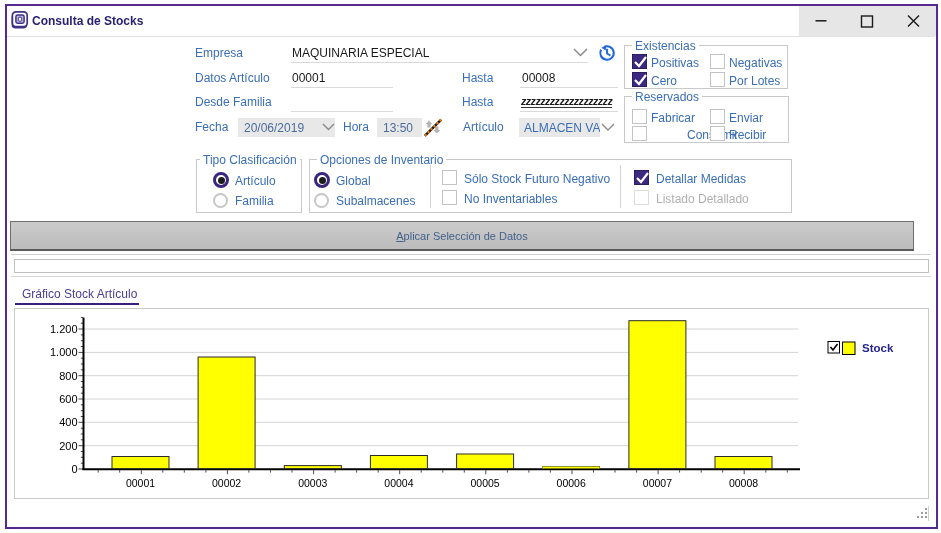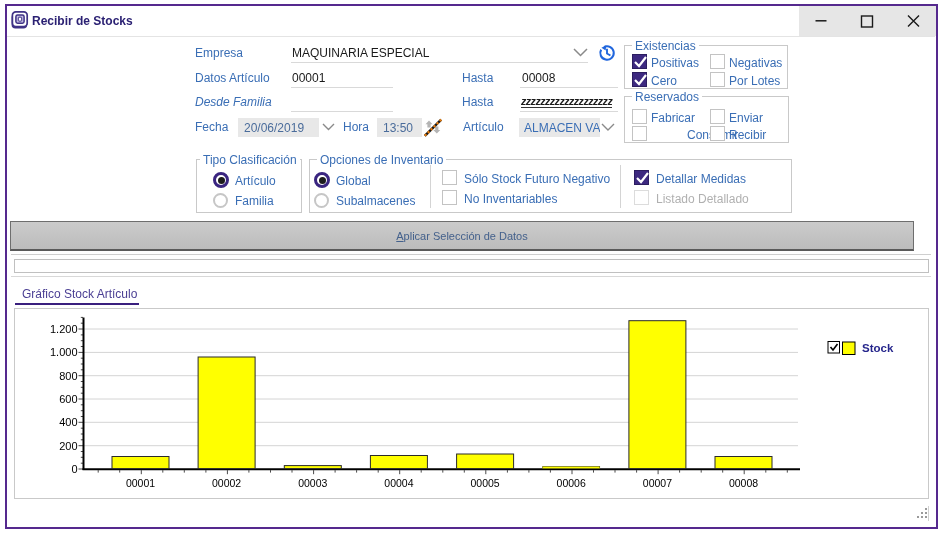--- a/index.html
+++ b/index.html
@@ -25,21 +25,21 @@
 <div class="abs win"></div>
 
 <div class="abs" style="left:799px;top:6px;width:137px;height:30px;background:#e6e6e6;"></div>
 <div class="abs" style="left:7px;top:36px;width:928px;height:1px;background:#e4e4e4;"></div>
 <svg class="abs" style="left:11px;top:11px;" width="18" height="18" viewBox="0 0 18 18">
   <rect x="0.6" y="2.8" width="15.6" height="14.8" rx="3.8" fill="#3f3286"></rect>
   <rect x="1.4" y="0.9" width="14.8" height="14.6" rx="3.4" fill="#fff" stroke="#3f3286" stroke-width="1.7"></rect>
   <rect x="4.9" y="4.1" width="8.2" height="8.2" rx="1.7" fill="#c3bde2" stroke="#3f3286" stroke-width="1.5"></rect>
   <rect x="7.3" y="6.2" width="3.4" height="3.9" rx="0.7" fill="#fff" stroke="#3f3286" stroke-width="1"></rect>
 </svg>
-<div class="abs" style="left:32px;top:14px;font-size:12px;font-weight:bold;color:#2b2173;">Recibir de Stocks</div>
+<div class="abs" style="left:32px;top:14px;font-size:12px;font-weight:bold;color:#2b2173;">Consulta de Stocks</div>
 
 <svg class="abs" style="left:799px;top:6px;" width="136" height="30" viewBox="0 0 136 30">
   <path d="M16.5 14.8 H27.5" stroke="#1a1a1a" stroke-width="1.5" fill="none"></path>
   <rect x="62.5" y="10" width="11" height="11" fill="none" stroke="#1a1a1a" stroke-width="1.4"></rect>
   <path d="M109 9.5 L120 20.5 M120 9.5 L109 20.5" stroke="#1a1a1a" stroke-width="1.4" fill="none"></path>
 </svg>
 
 <div class="abs lbl" style="left:195px;top:46px;">Empresa</div>
 <div class="abs val" style="left:292px;top:46px;">MAQUINARIA ESPECIAL</div>
 <div class="abs uline" style="left:291px;top:62px;width:297px;"></div>
@@ -52,28 +52,28 @@
   <path d="M12 6.4 V12.6 L16.6 15.4" stroke="#2066dd" stroke-width="2.5" fill="none"></path>
 </svg>
 
 <div class="abs lbl" style="left:195px;top:71px;">Datos Artículo</div>
 <div class="abs val" style="left:292px;top:71px;">00001</div>
 <div class="abs uline" style="left:291px;top:87px;width:102px;"></div>
 <div class="abs lbl" style="left:462px;top:71px;">Hasta</div>
 <div class="abs val" style="left:522px;top:71px;">00008</div>
 <div class="abs uline" style="left:520px;top:87px;width:98px;"></div>
 
-<div class="abs lbl" style="left:195px;top:95px;font-style:italic;">Desde Familia</div>
+<div class="abs lbl" style="left:195px;top:95px;">Desde Familia</div>
 <div class="abs uline" style="left:291px;top:111px;width:102px;"></div>
 <div class="abs lbl" style="left:462px;top:95px;">Hasta</div>
 <div class="abs val" style="left:521px;top:96px;font-weight:bold;font-style:italic;font-size:10.5px;letter-spacing:-0.45px;border-bottom:1.2px solid #333;line-height:11px;">zzzzzzzzzzzzzzzzzzz</div>
 <div class="abs uline" style="left:520px;top:111px;width:98px;"></div>
 
 <div class="abs lbl" style="left:195px;top:120px;">Fecha</div>
-<div class="abs grayfield" style="left:238px;top:118px;width:81px;height:19px;">20/06/2019</div>
+<div class="abs grayfield" style="left:238px;top:118px;width:97px;height:19px;">20/06/2019</div>
 <svg class="abs" style="left:322px;top:123px;" width="13" height="8" viewBox="0 0 13 8">
     <path d="M1 1 L6.5 6.5 L12 1" stroke="#8a8a8a" stroke-width="1.4" fill="none"></path>
   </svg>
 <div class="abs lbl" style="left:343px;top:120px;">Hora</div>
 <div class="abs grayfield" style="left:377px;top:118px;width:45px;height:19px;">13:50</div>
 <svg class="abs" style="left:423px;top:116px;" width="20" height="22" viewBox="0 0 20 22">
   <path d="M6 4.6 L9.5 8.2 H7.6 V11.6 H4.4 V8.2 H2.5 Z" fill="#b4b4b4"></path>
   <path d="M13.8 17.6 L10.3 14 H12.2 V10.6 H15.4 V14 H17.3 Z" fill="#b4b4b4"></path>
   <path d="M1.8 19.8 L18.2 3.6" stroke="#1a1a1a" stroke-width="2.6" fill="none"></path>
   <path d="M1.8 19.8 L18.2 3.6" stroke="#e87d0d" stroke-width="2.2" stroke-dasharray="2.1 2.1" fill="none"></path>

